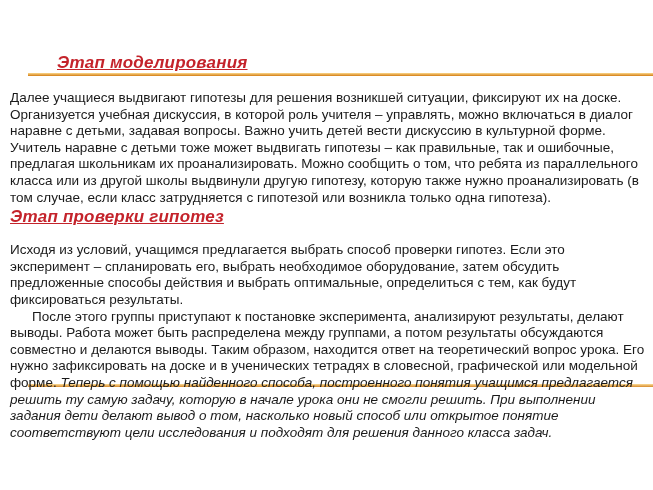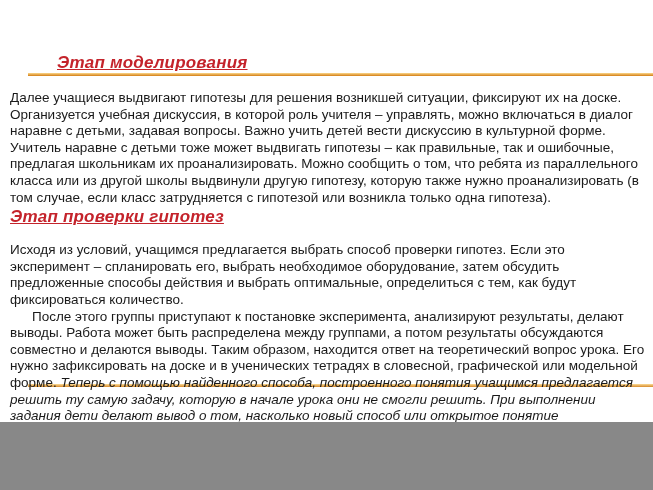--- a/index.html
+++ b/index.html
@@ -9,21 +9,21 @@
     --bg:#ffffff;
   }
   html,body{margin:0;padding:0;}
   body{
     width:653px;height:490px;
     background:#888;
     font-family:"Liberation Sans", sans-serif;
   }
   .slide{
     position:relative;
-    width:653px;height:422px;
+    width:653px;height:490px;
     background:var(--bg);
     overflow:hidden;
   }
   .heading-1{
     position:absolute;
     left:57px;top:53px;
     margin:0;
     font-size:17px;
     font-style:italic;
     font-weight:bold;
@@ -76,20 +76,20 @@
 
   <div class="rule rule-mid"></div>
 
   <div class="content">
 
     <p>Далее учащиеся выдвигают гипотезы для решения возникшей ситуации, фиксируют их на доске. Организуется учебная дискуссия, в которой роль учителя – управлять, можно включаться в диалог наравне с детьми, задавая вопросы. Важно учить детей вести дискуссию в культурной форме. Учитель наравне с детьми тоже может выдвигать гипотезы – как правильные, так и ошибочные, предлагая школьникам их проанализировать. Можно сообщить о том, что ребята из параллельного класса или из другой школы выдвинули другую гипотезу, которую также нужно проанализировать (в том случае, если класс затрудняется с гипотезой или возникла только одна гипотеза).</p>
 
 
     <h2 class="heading-2">Этап проверки гипотез</h2>
 
-    <p>Исходя из условий, учащимся предлагается выбрать способ проверки гипотез. Если это эксперимент – спланировать его, выбрать необходимое оборудование, затем обсудить предложенные способы действия и выбрать оптимальные, определиться с тем, как будут фиксироваться  количество.</p>
+    <p>Исходя из условий, учащимся предлагается выбрать способ проверки гипотез. Если это эксперимент – спланировать его, выбрать необходимое оборудование, затем обсудить предложенные способы действия и выбрать оптимальные, определиться с тем, как будут фиксироваться  результаты.</p>
 
     <p class="indent-first">
       <span>После этого группы приступают к постановке эксперимента, анализируют результаты, делают выводы. Работа может быть распределена между группами, а потом результаты обсуждаются совместно и делаются выводы. Таким образом, находится ответ на теоретический вопрос урока. Его нужно зафиксировать на доске и в ученических тетрадях в словесной, графической или модельной форме. </span><span class="em">Теперь с помощью найденного способа, построенного понятия учащимся предлагается решить ту самую задачу, которую в начале урока они не смогли решить. При выполнении задания дети делают вывод о том, насколько новый способ или открытое понятие соответствуют цели исследования и подходят для решения данного класса задач.</span>
     </p>
 
   </div>
 </div>
 
 </body></html>

